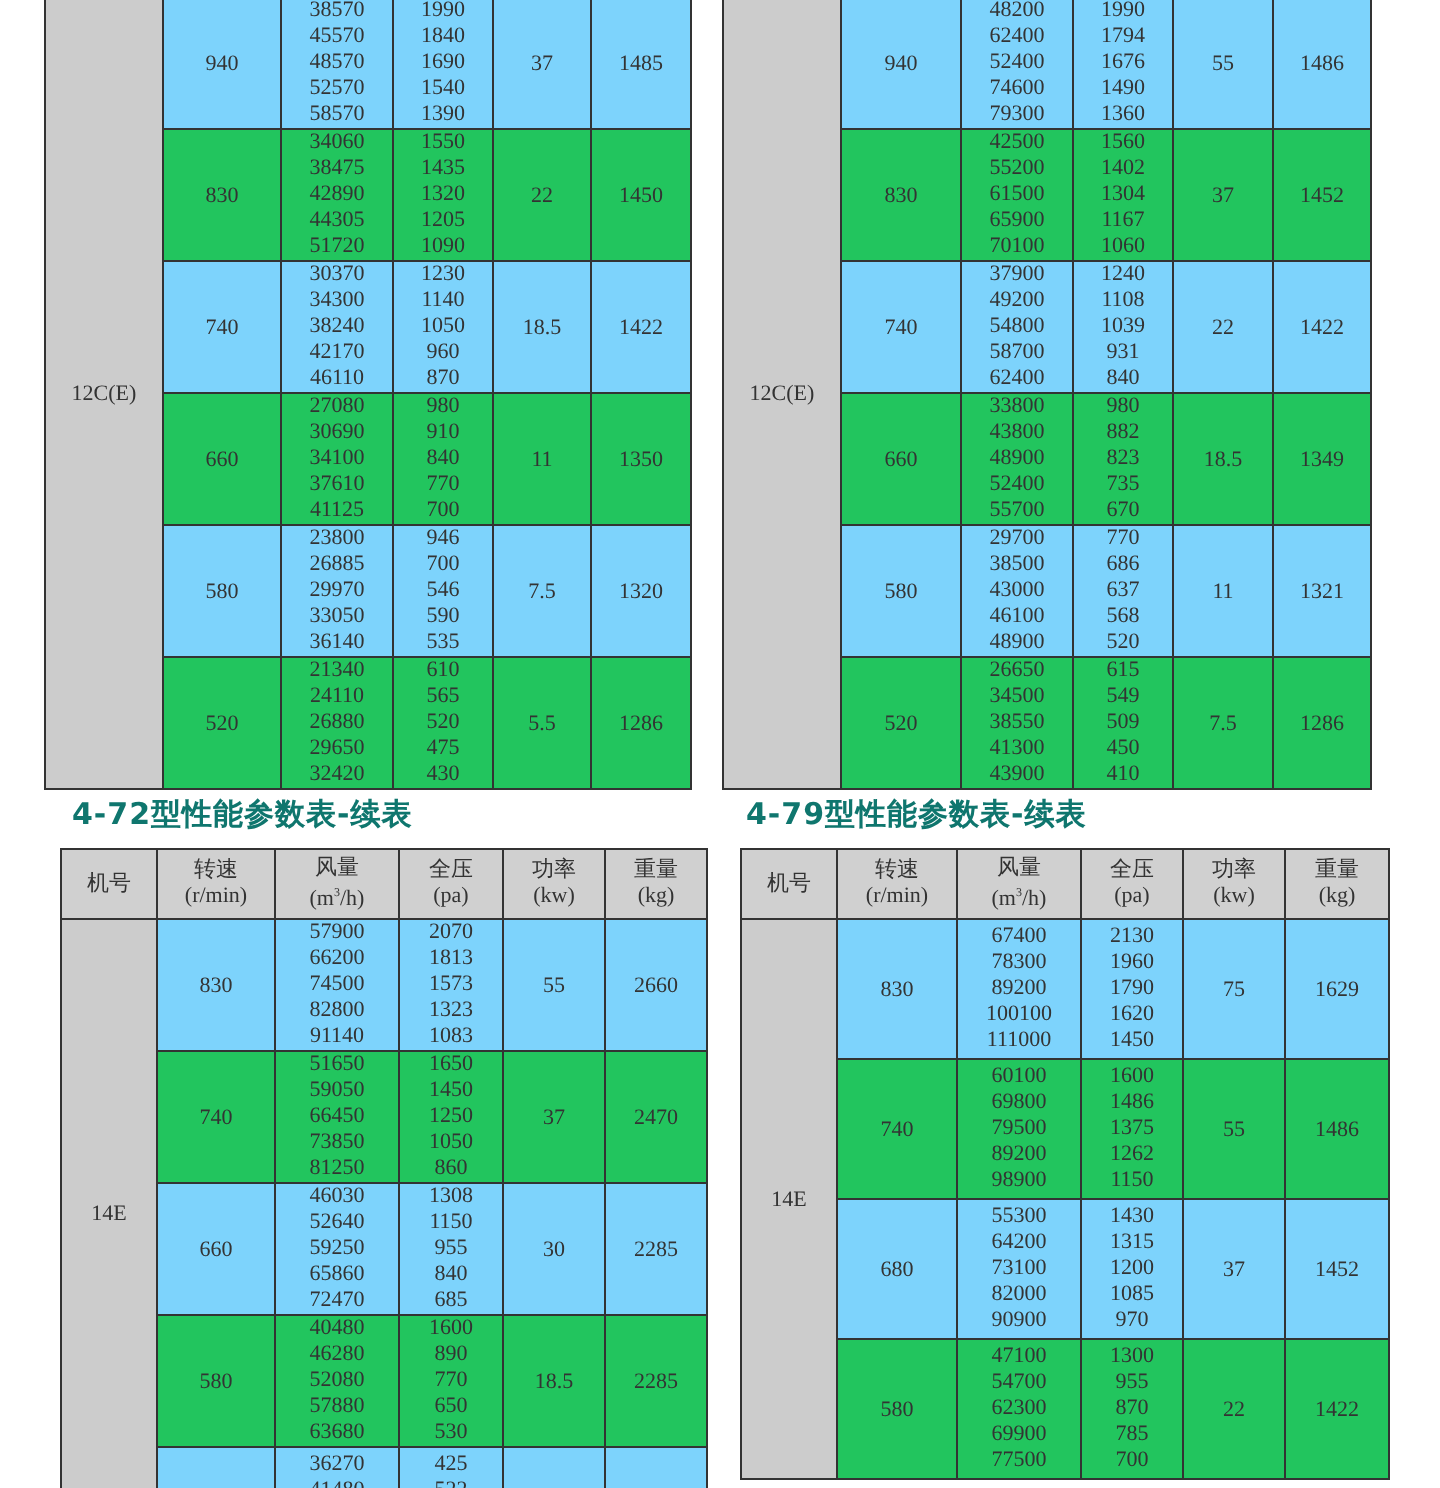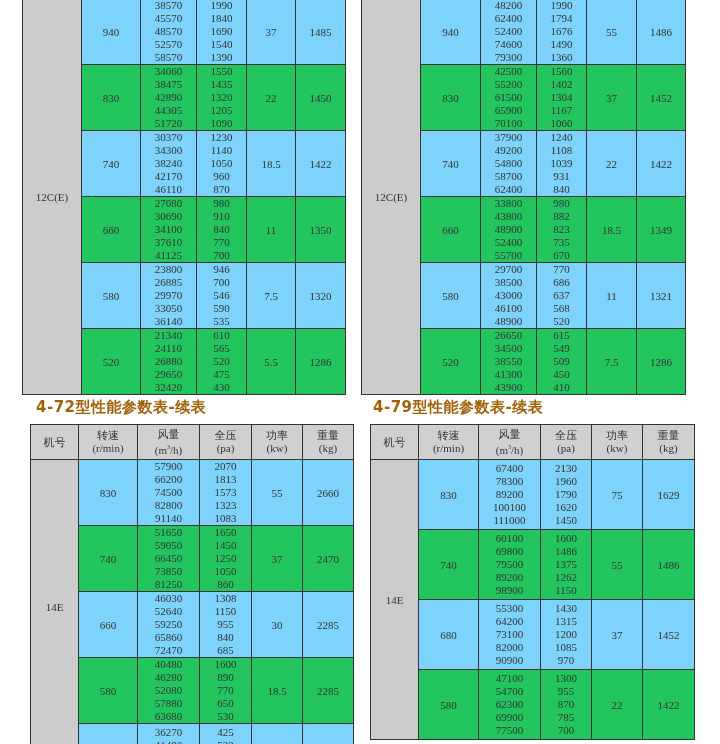--- a/index.html
+++ b/index.html
@@ -7,21 +7,21 @@
          font-family:"Liberation Serif", "DejaVu Serif", serif; color:#333; }
   .tbl { position:absolute; border-collapse:collapse; table-layout:fixed; }
   .tbl td, .tbl th { border:1.5px solid #333; padding:0; text-align:center;
          vertical-align:middle; font-size:11px; font-weight:normal; }
   .tbl th { background:#d0d0d0; height:34px; line-height:13px; font-size:11px; }
   .tbl td.model { background:#cccccc; }
   .tbl tr.shade td.v { background:#22c55e; }
   .tbl tr.plain td.v { background:#7dd3fc; }
   .stack { line-height:13px; font-size:11px; }
   .title { position:absolute; font-family:"DejaVu Sans", sans-serif; font-size:15px;
-           font-weight:bold; color:#a16207; letter-spacing:0.5px; }
+           font-weight:bold; color:#0f766e; letter-spacing:0.5px; }
   sup { font-size:6px; }
 </style>
 </head>
 <body>
 
 <table class="tbl" id="tl" style="left:22px; top:-2px; width:323px;">
   <colgroup>
       <col style="width:59px">
       <col style="width:59px">
       <col style="width:56px">

